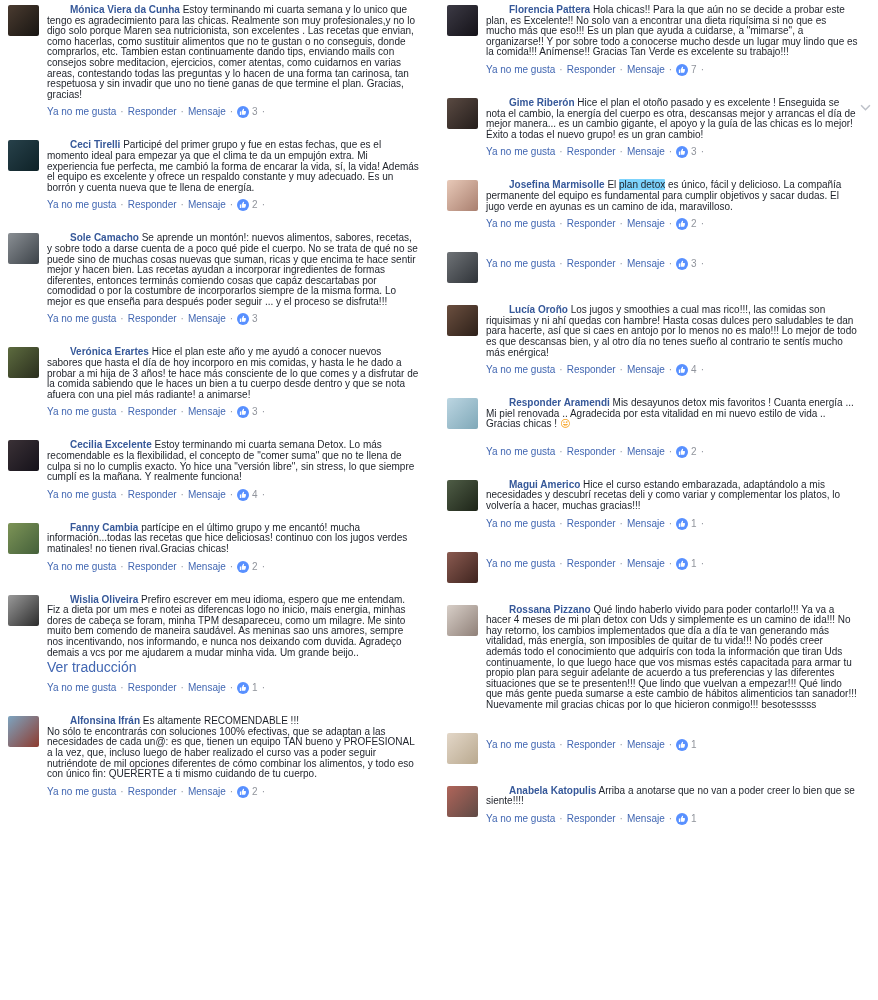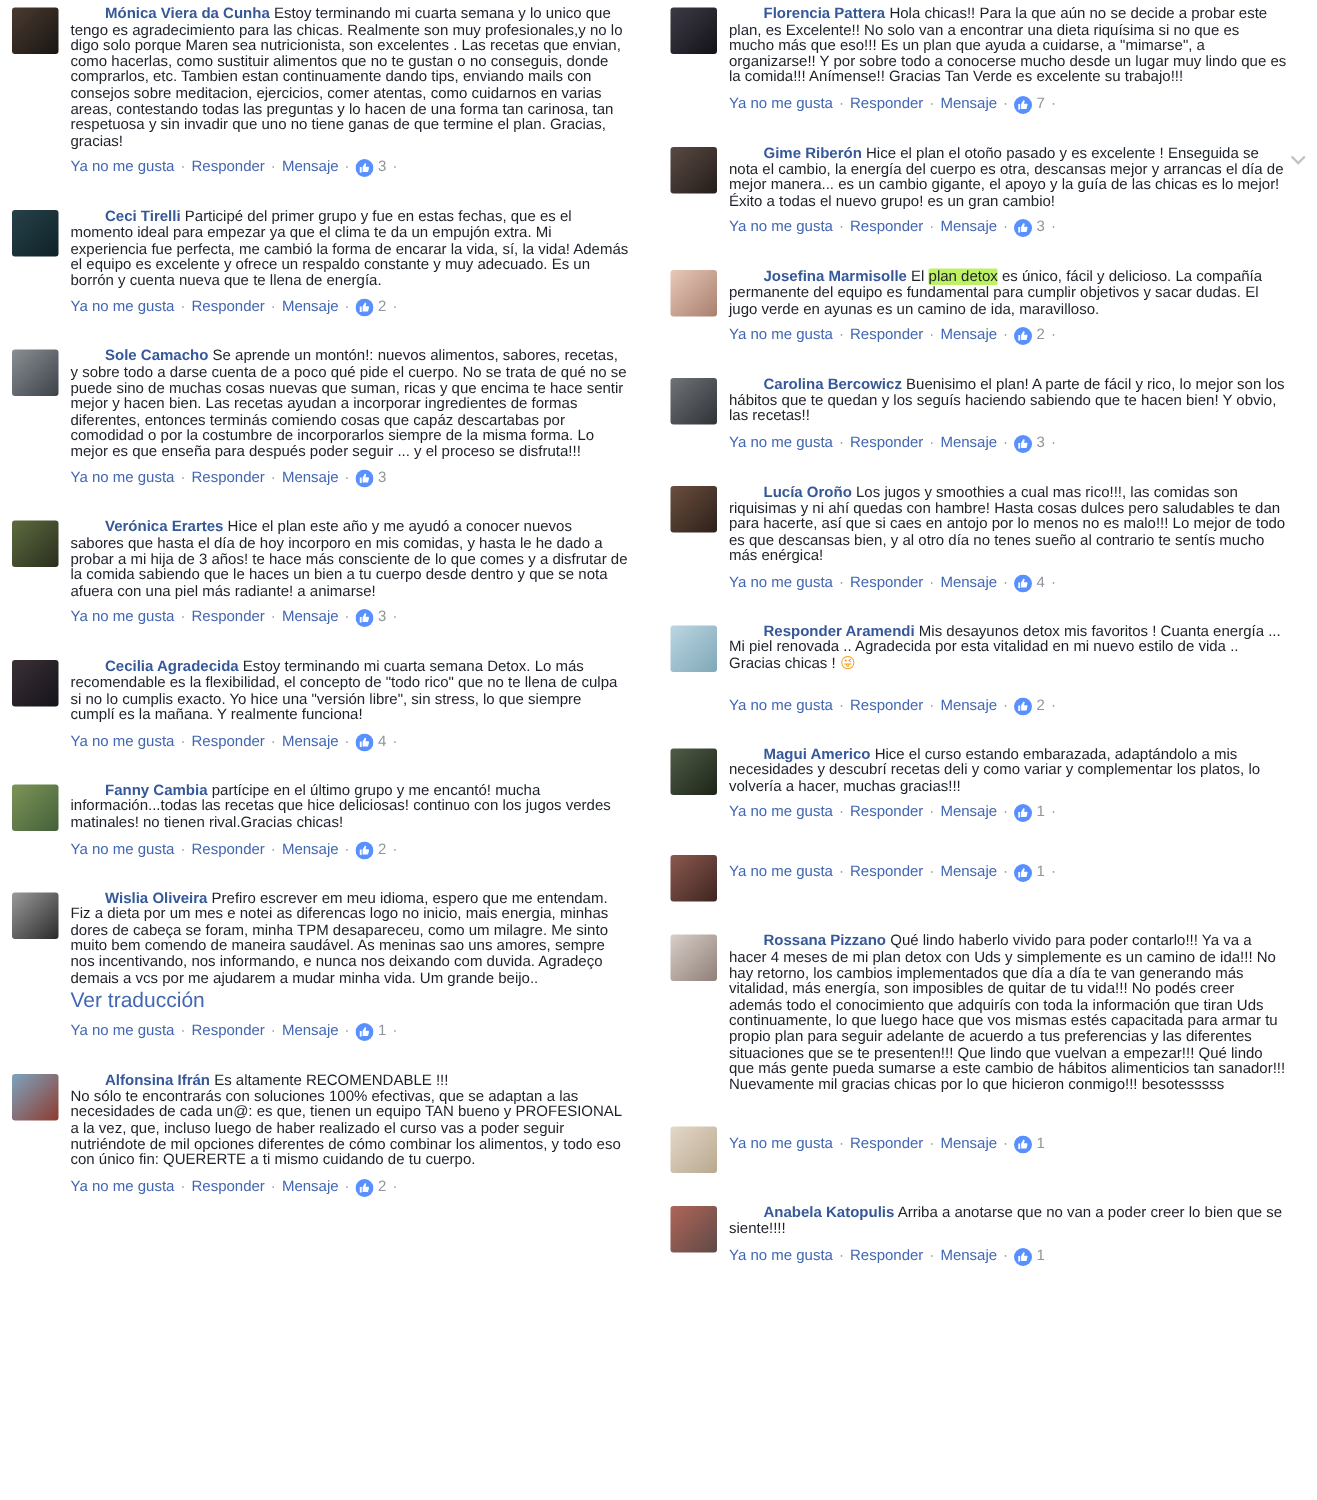--- a/index.html
+++ b/index.html
@@ -7,21 +7,21 @@
        font-family:"Liberation Sans","DejaVu Sans",sans-serif;}
   .columns{display:flex;width:878px;}
   .column{width:439px;box-sizing:border-box;padding:5px 6px 0 8px;}
   .comment{position:relative;display:flex;margin-bottom:22px;}
   .avatar{flex:none;width:31px;height:31px;border-radius:2px;margin-right:8px;
           background:#777;}
   .comment-body{flex:1;min-width:0;padding-right:14px;}
   .comment-text{font-size:10px;line-height:10.6px;color:#1d2129;
                 white-space:pre-wrap;word-wrap:break-word;}
   a.name{color:#365899;font-weight:bold;text-decoration:none;cursor:pointer;padding-left:23px;}
-  .hl{background:#bef264;border-radius:1px;}
+  .hl{background:#7dd3fc;border-radius:1px;}
   a.translate{display:inline-block;margin-top:2px;font-size:14px;line-height:10.6px;
               color:#4267b2;text-decoration:none;cursor:pointer;}
   .actions{margin-top:6px;font-size:10px;line-height:12px;color:#90949c;
            display:flex;align-items:flex-end;}
   .actions.gap{margin-top:16px;}
   .action-link{color:#4267b2;text-decoration:none;cursor:pointer;}
   .sep{margin:0 4px;color:#90949c;}
   .like-pill{display:inline-flex;align-items:center;cursor:pointer;}
   .like-pill svg{display:block;margin-right:3px;}
   .cnt{color:#90949c;}
@@ -116,21 +116,21 @@
               </svg>
               <span class="cnt">3</span>
             </span>
             <span class="sep">·</span>
           </div>
         </div>
       </div>
       <div class="comment">
         <div class="avatar" style="background: linear-gradient(135deg, rgb(58, 49, 54), rgb(21, 18, 26));"></div>
         <div class="comment-body">
-          <div class="comment-text"><a class="name">Cecilia Agradecida</a> <span>Estoy terminando mi cuarta semana Detox. Lo más recomendable es la flexibilidad, el concepto de "todo rico" que no te llena de culpa si no lo cumplis exacto. Yo hice una "versión libre", sin stress, lo que siempre cumplí es la mañana. Y realmente funciona!</span></div>
+          <div class="comment-text"><a class="name">Cecilia Excelente</a> <span>Estoy terminando mi cuarta semana Detox. Lo más recomendable es la flexibilidad, el concepto de "comer suma" que no te llena de culpa si no lo cumplis exacto. Yo hice una "versión libre", sin stress, lo que siempre cumplí es la mañana. Y realmente funciona!</span></div>
           <div class="actions">
             <a class="action-link">Ya no me gusta</a>
             <span class="sep">·</span>
             <a class="action-link">Responder</a>
             <span class="sep">·</span>
             <a class="action-link">Mensaje</a>
             <span class="sep">·</span>
             <span class="like-pill">
               <svg width="12" height="12" viewBox="0 0 16 16">
                 <circle cx="8" cy="8" r="8" fill="#5890ff"></circle>
@@ -273,21 +273,20 @@
               </svg>
               <span class="cnt">2</span>
             </span>
             <span class="sep">·</span>
           </div>
         </div>
       </div>
       <div class="comment">
         <div class="avatar" style="background: linear-gradient(135deg, rgb(111, 115, 119), rgb(47, 51, 56));"></div>
         <div class="comment-body">
-          <div class="comment-text"><a class="name">Carolina Bercowicz</a> <span>Buenisimo el plan! A parte de fácil y rico, lo mejor son los hábitos que te quedan y los seguís haciendo sabiendo que te hacen bien! Y obvio, las recetas!!</span></div>
           <div class="actions">
             <a class="action-link">Ya no me gusta</a>
             <span class="sep">·</span>
             <a class="action-link">Responder</a>
             <span class="sep">·</span>
             <a class="action-link">Mensaje</a>
             <span class="sep">·</span>
             <span class="like-pill">
               <svg width="12" height="12" viewBox="0 0 16 16">
                 <circle cx="8" cy="8" r="8" fill="#5890ff"></circle>

